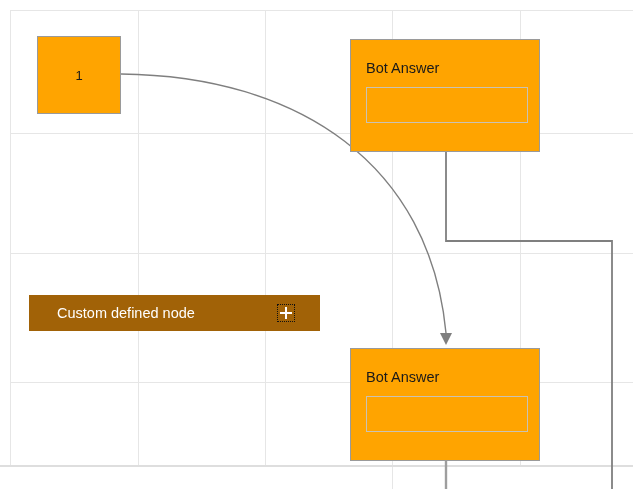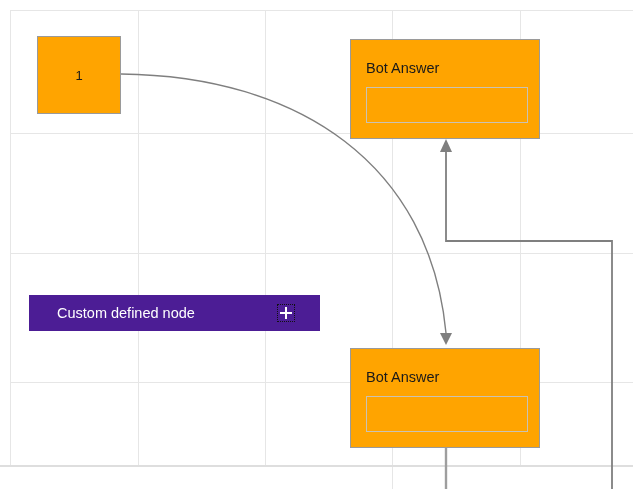--- a/index.html
+++ b/index.html
@@ -47,21 +47,21 @@
     align-items: center;
     justify-content: center;
   }
   #node-start .node-number {
     color: #1a1a1a;
     font-size: 13px;
     line-height: 1;
   }
   .node-bot {
     width: 190px;
-    height: 100px;
+    height: 113px;
     padding: 12px;
   }
   #node-bot-1 { left: 350px; top: 39px; }
   #node-bot-2 { left: 350px; top: 348px; }
   .node-bot .node-title {
     position: absolute;
     left: 15px;
     top: 21px;
     font-size: 14.5px;
     color: #1a1a1a;
@@ -78,21 +78,21 @@
     border: 1px solid #c9c2b4;
     background: transparent;
   }
   
   #palette-item {
     position: absolute;
     left: 29px;
     top: 295px;
     width: 291px;
     height: 36px;
-    background: #4c1d95;
+    background: #a16207;
     box-sizing: border-box;
     display: flex;
     align-items: center;
   }
   #palette-item .palette-label {
     color: #ffffff;
     font-size: 14.5px;
     line-height: 1;
     margin-left: 28px;
     white-space: nowrap;

